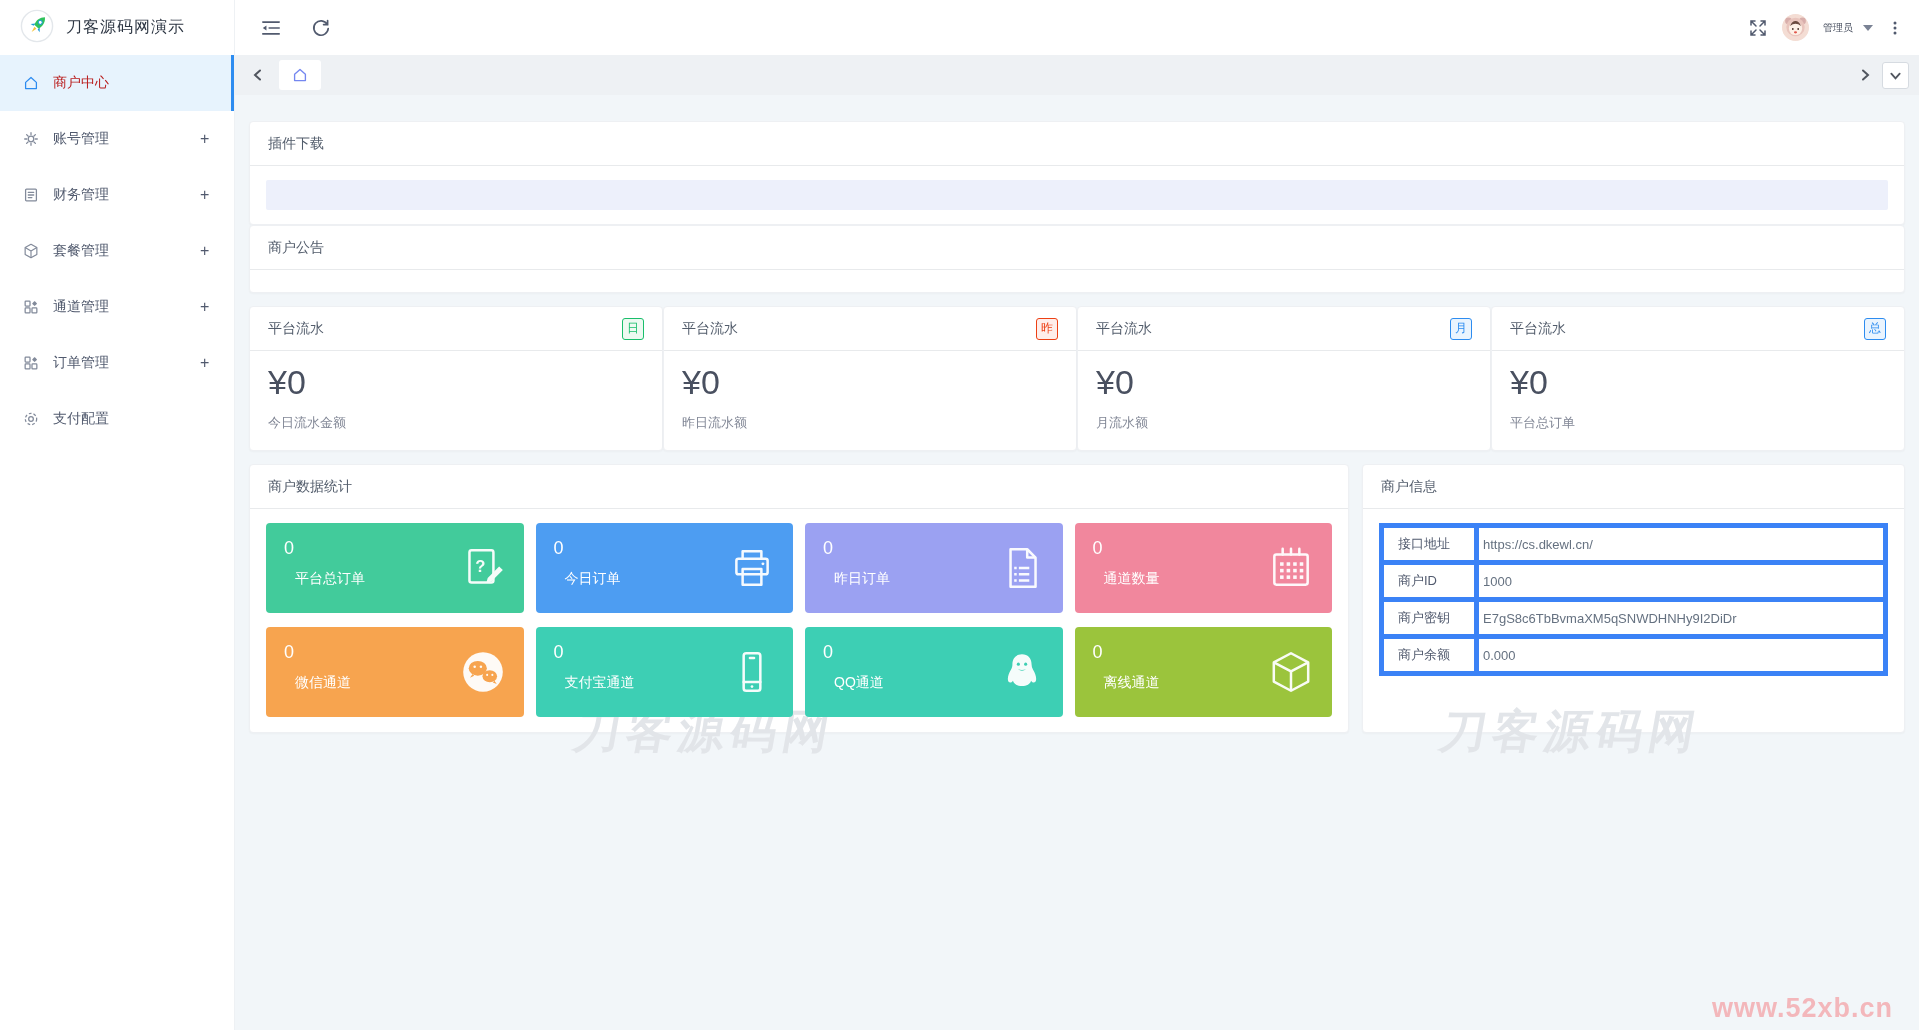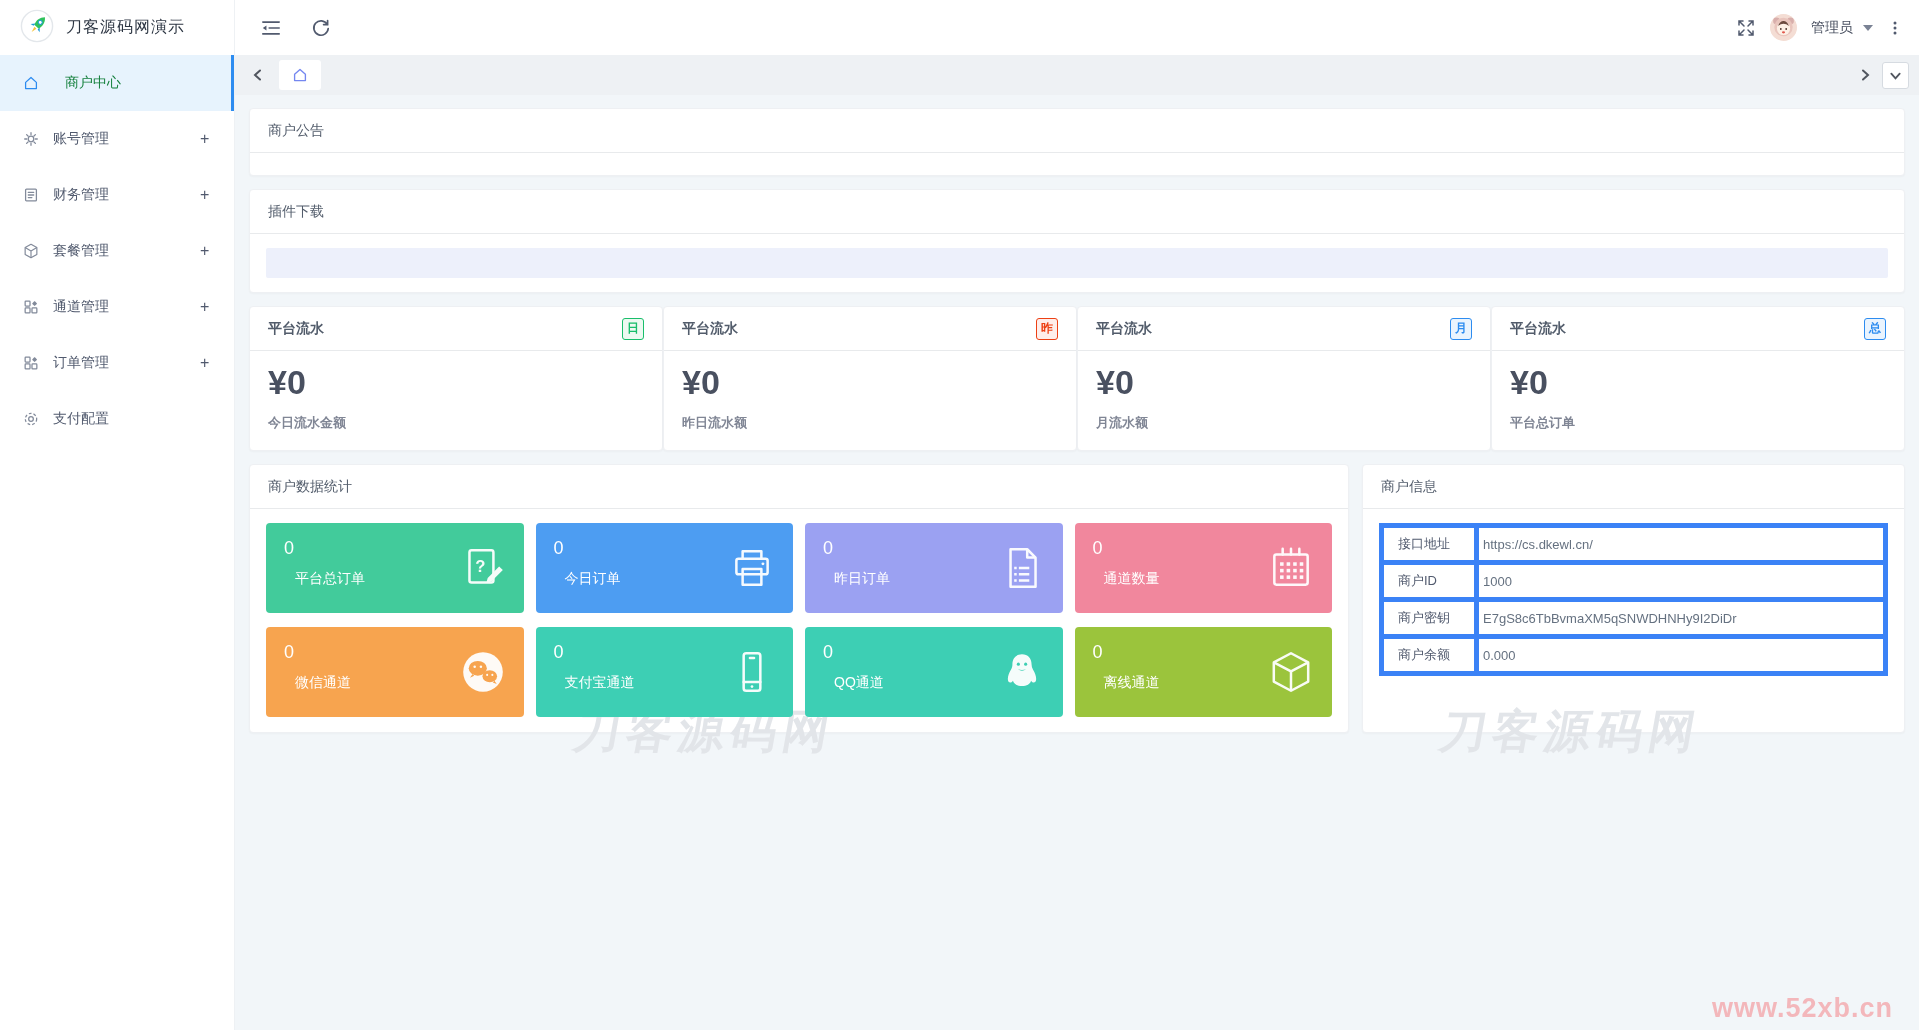--- a/index.html
+++ b/index.html
@@ -9,32 +9,32 @@
 
   
   .sidebar { width:235px; height:100%; background:#fff; border-right:1px solid #eef1f4; flex:0 0 235px; }
   .logo { height:55px; display:flex; align-items:center; padding-left:20px; gap:12px; }
   .logo-text { font-size:16px; color:#2c3542; letter-spacing:1px; }
   .menu-item { height:56px; display:flex; align-items:center; font-size:14px; color:#515a6e; cursor:pointer; }
   .mi-icon { width:18px; height:18px; margin:0 13px 0 22px; color:#828a9a; display:flex; align-items:center; }
   .mi-icon svg { width:18px; height:18px; }
   .mi-label { flex:1; }
   .mi-plus { width:34px; font-size:16px; color:#515a6e; text-align:left; }
-  .menu-item.active { background:#e7f3fd; color:#15803d; border-right:3px solid #2d8cf0;gap:12px; }
+  .menu-item.active { background:#e7f3fd; color:#b91c1c; border-right:3px solid #2d8cf0; }
   .menu-item.active .mi-icon { color:#2d8cf0; }
 
   
   .main { flex:1; display:flex; flex-direction:column; height:100%; }
   .topbar { height:55px; background:#fff; display:flex; align-items:center; padding:0 16px 0 26px; flex:0 0 55px; }
   .tb-icon { color:#515a6e; display:flex; align-items:center; cursor:pointer; }
   .tb-icon svg { width:20px; height:20px; }
   .tb-left { display:flex; gap:30px; align-items:center; }
   .tb-right { margin-left:auto; display:flex; align-items:center; gap:14px; }
   .avatar { width:27px; height:27px; border-radius:50%; overflow:hidden; background:#f6e7df; display:flex; cursor:pointer; }
-  .user-name { font-size:14px; color:#495060; cursor:pointer; }
+  .user-name { font-size:10px; color:#495060; cursor:pointer; }
   .caret-down { width:0; height:0; border-left:5px solid transparent; border-right:5px solid transparent;
     border-top:6px solid #7a8294; margin-left:-4px; }
   .dots svg { width:16px; height:16px; }
 
   
   .tabbar { height:40px; background:#eef1f4; display:flex; align-items:center; padding:0 10px 0 16px; flex:0 0 40px; }
   .tab-chevron { color:#51565f; display:flex; cursor:pointer; }
   .tab-chevron svg { width:14px; height:14px; }
   .tab-home { width:42px; height:30px; background:#fff; border-radius:3px; margin-left:14px;
     display:flex; align-items:center; justify-content:center; color:#7487f0; cursor:pointer; }
@@ -46,21 +46,21 @@
 
   
   .content { position:relative; flex:1; padding:13px 14px; overflow:hidden; }
   .card { background:#fff; border:1px solid #eef0f3; border-radius:4px; box-shadow:0 1px 2px rgba(0,0,0,.03); }
   .card-header { height:44px; display:flex; align-items:center; justify-content:space-between;
     padding:0 18px; border-bottom:1px solid #e8eaec; font-size:14px; color:#525c6b; }
   .ann-body { height:22px; }
   .plugin-body { padding:14px 16px; }
   .plugin-strip { height:30px; background:#edf0fb; border-radius:2px; }
 
-  .stats-row { display:flex; margin-top:13px;font-weight:bold; }
+  .stats-row { display:flex; margin-top:13px; }
   .stat-card { flex:1; }
   .badge { min-width:22px; height:22px; padding:0 3px; display:flex; align-items:center; justify-content:center;
     font-size:12px; border-radius:3px; border:1px solid var(--bc); color:var(--bc); background:var(--bbg); }
   .stat-body { padding:12px 18px 18px; }
   .stat-value { font-size:34px; color:#495060; line-height:1.15; }
   .stat-label { font-size:13px; color:#808695; margin-top:12px; }
 
   .bottom-row { display:flex; gap:13px; margin-top:13px; }
   .data-stats-card { width:1100px; flex:0 0 1100px; }
   .tiles { padding:14px 16px 15px; display:grid; grid-template-columns:repeat(4,1fr); gap:14px 12px; }
@@ -256,34 +256,34 @@
             </svg>
         </span>
       </div>
     </div>
 
     <div class="content">
 
       <div class="watermark wm1">刀客源码网</div>
       <div class="watermark wm2">刀客源码网</div>
 
+      <section class="card" style="margin-top:13px;">
+        <div class="card-header">
+            <span>插件下载</span>
+          </div>
+        <div class="plugin-body">
+          <div class="plugin-strip"></div>
+        </div>
+      </section>
+
       <section class="card">
         <div class="card-header">
             <span>商户公告</span>
           </div>
         <div class="ann-body"></div>
-      </section>
-
-      <section class="card" style="margin-top:13px;">
-        <div class="card-header">
-            <span>插件下载</span>
-          </div>
-        <div class="plugin-body">
-          <div class="plugin-strip"></div>
-        </div>
       </section>
 
       <div class="stats-row">
         <section class="card stat-card">
           <div class="card-header">
             <span>平台流水</span>
             <span class="badge" style="--bc: #19be6b; --bbg: #edf9f1;">日</span>
           </div>
           <div class="stat-body">
             <div class="stat-value">¥0</div>

